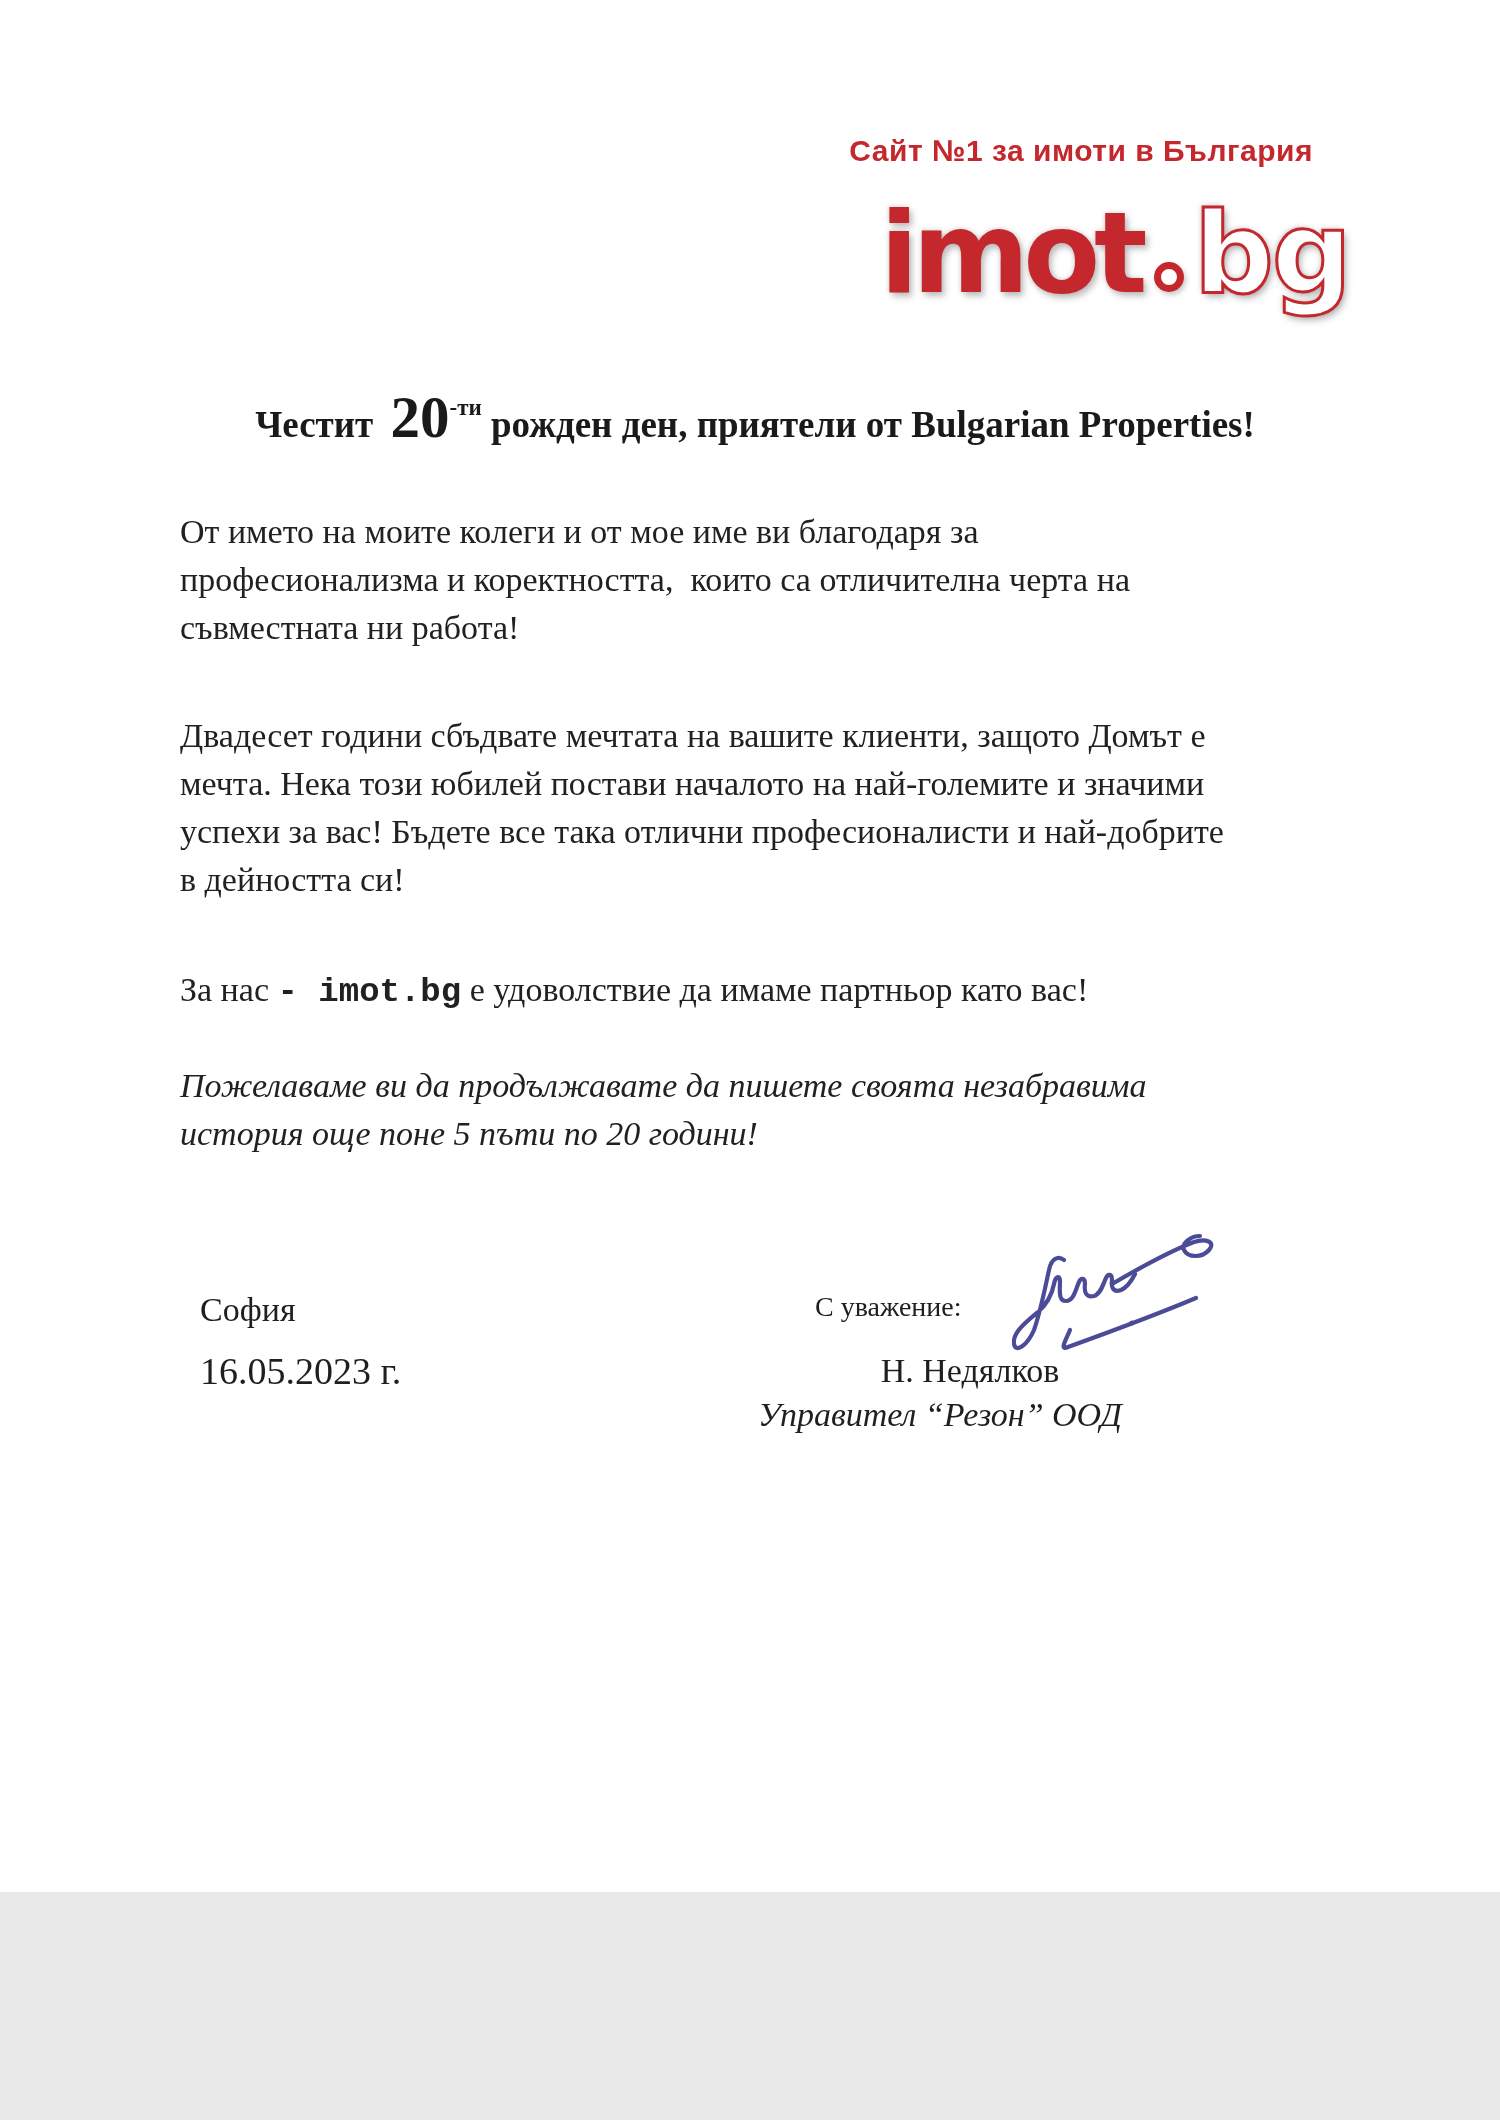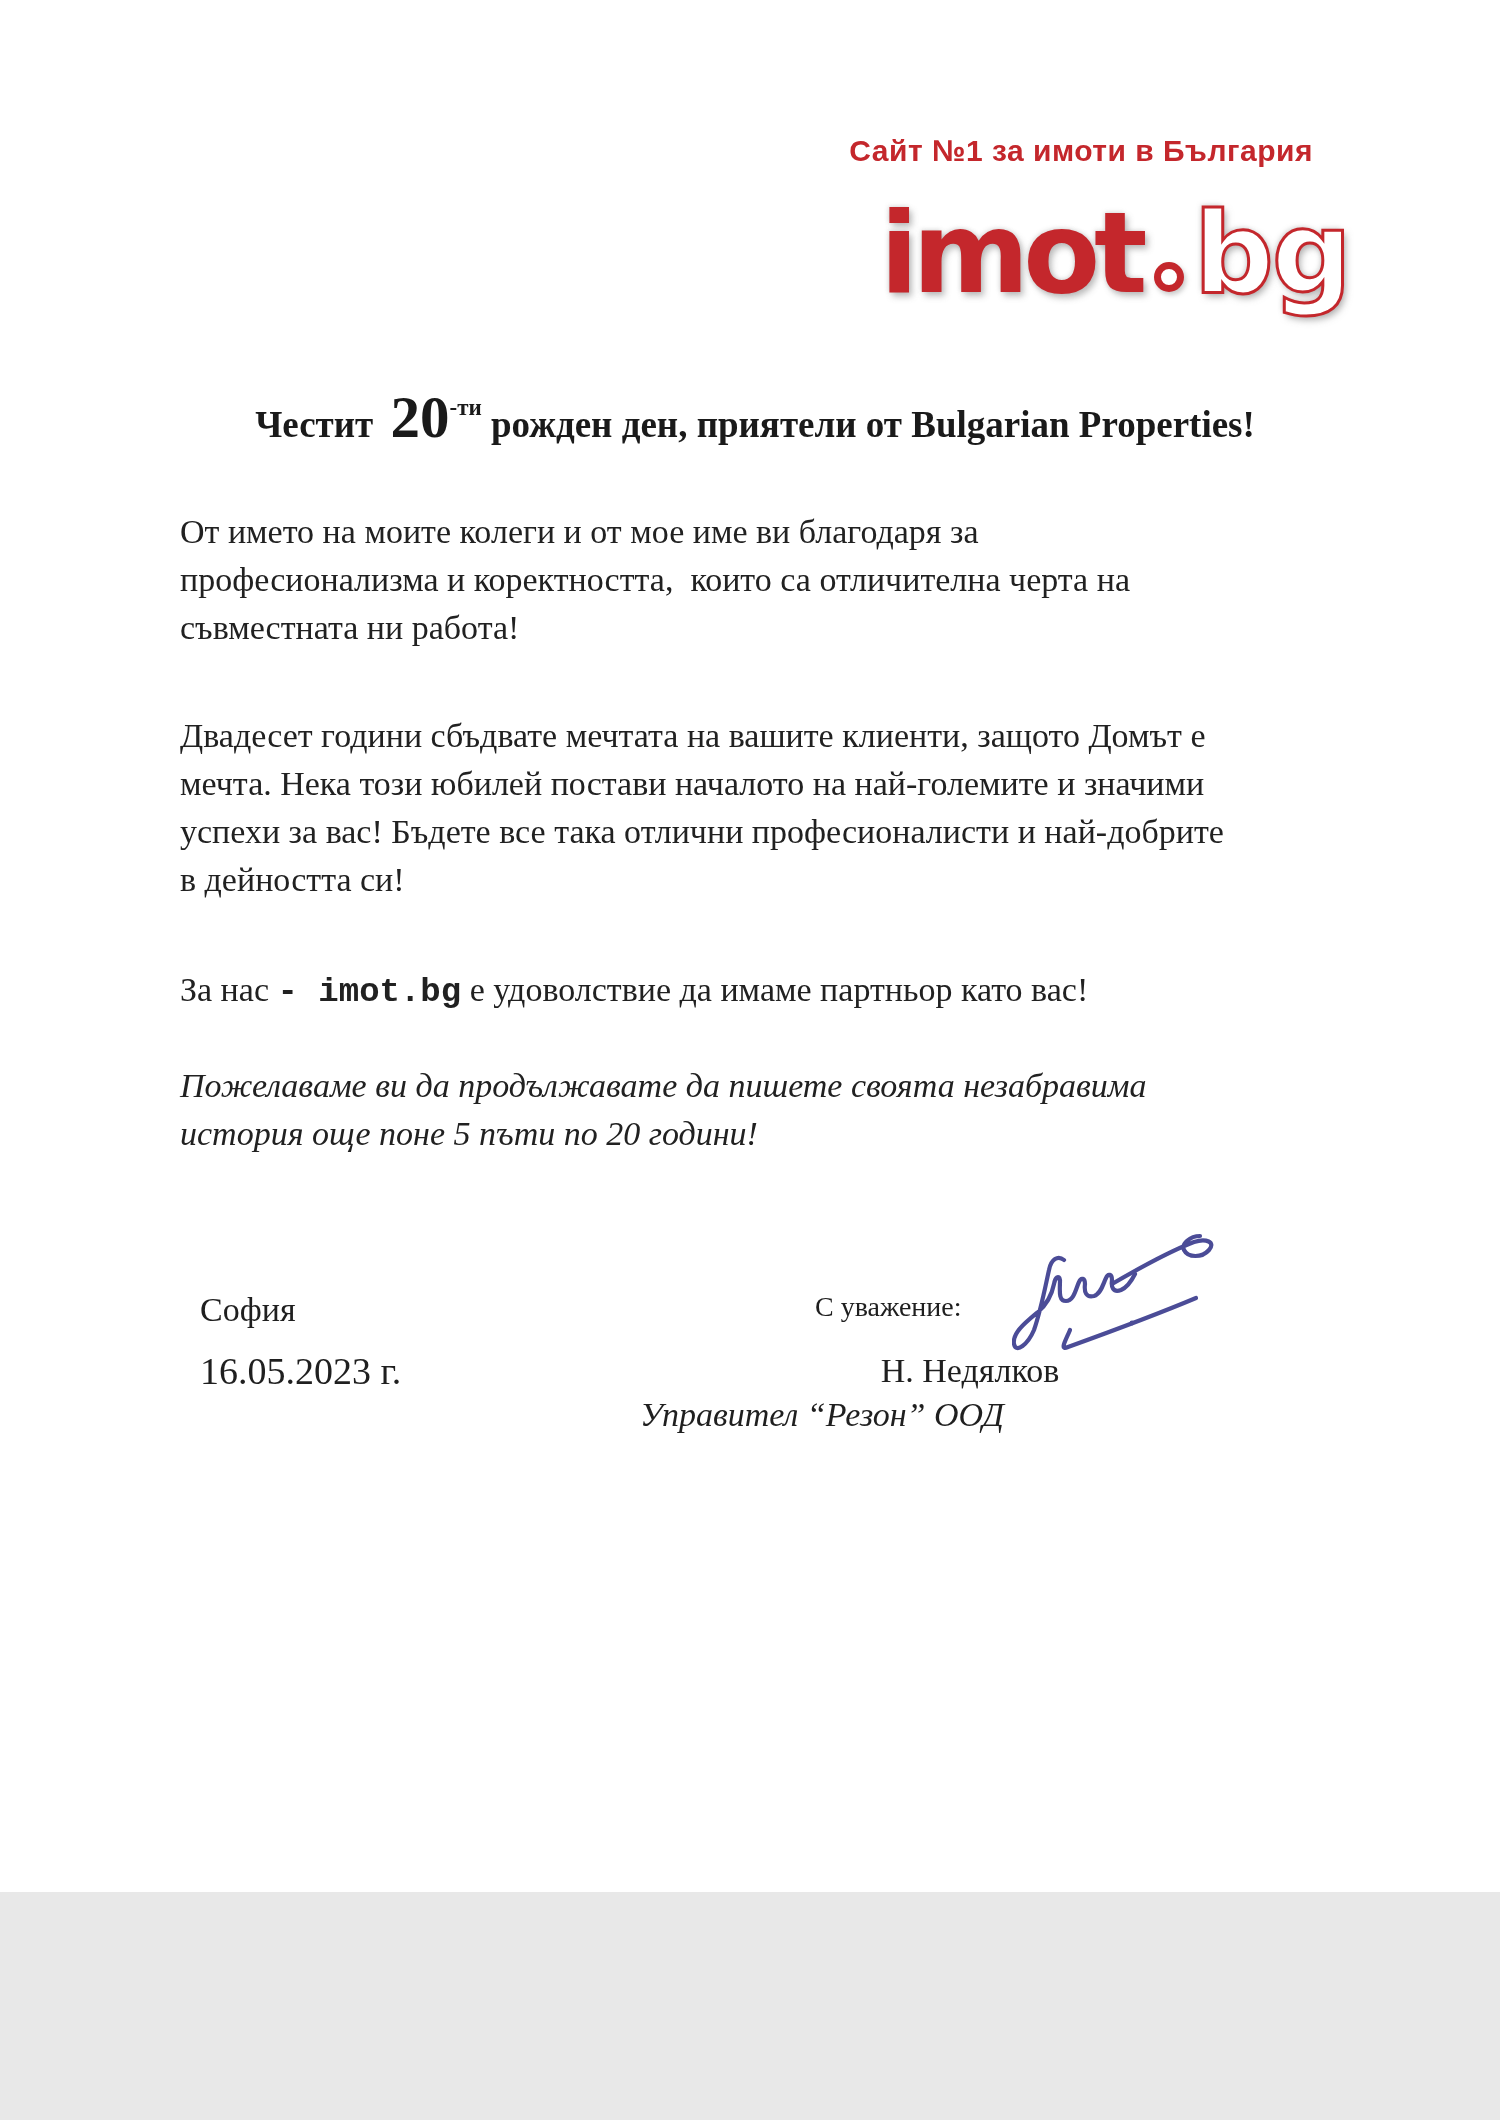--- a/index.html
+++ b/index.html
@@ -93,21 +93,21 @@
   
   .sig-city  { position: absolute; left: 200px; top: 1291px; font-size: 34px; }
   .sig-date  { position: absolute; left: 200px; top: 1349px; font-size: 38px; }
   .sig-salutation { position: absolute; left: 815px; top: 1291px; font-size: 28px; }
   .sig-name {
     position: absolute; top: 1352px; left: 700px; width: 540px;
     text-align: center; font-size: 34px;
   }
   .sig-role {
     position: absolute; top: 1396px; left: 640px; width: 600px;
-    text-align: left; font-size: 34px; font-style: italic;
+    text-align: center; font-size: 34px; font-style: italic;
   }
   .sig-scrawl {
     position: absolute; left: 1012px; top: 1226px;
     width: 215px; height: 132px;
   }
 </style>
 </head>
 <body>
 
 <div class="page">

